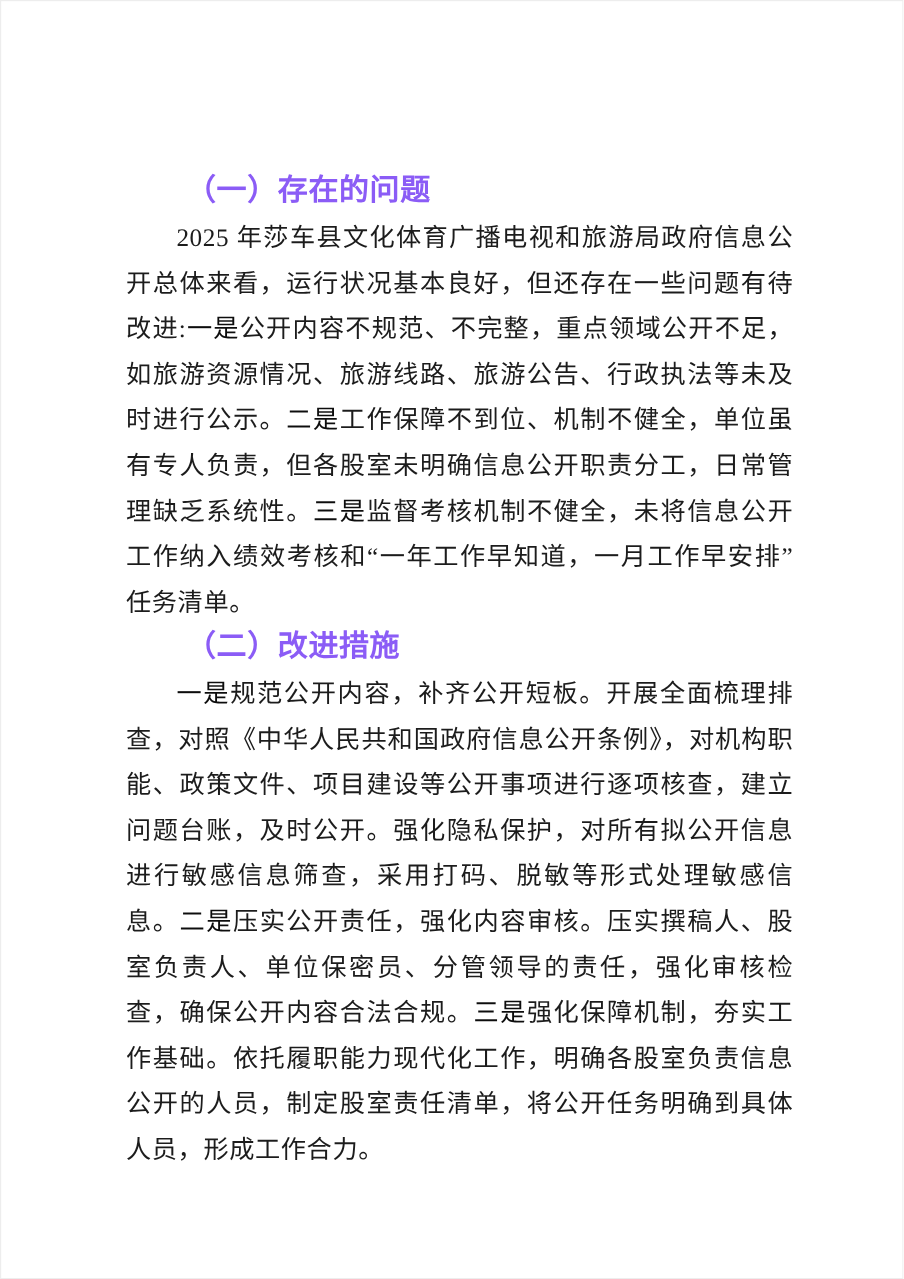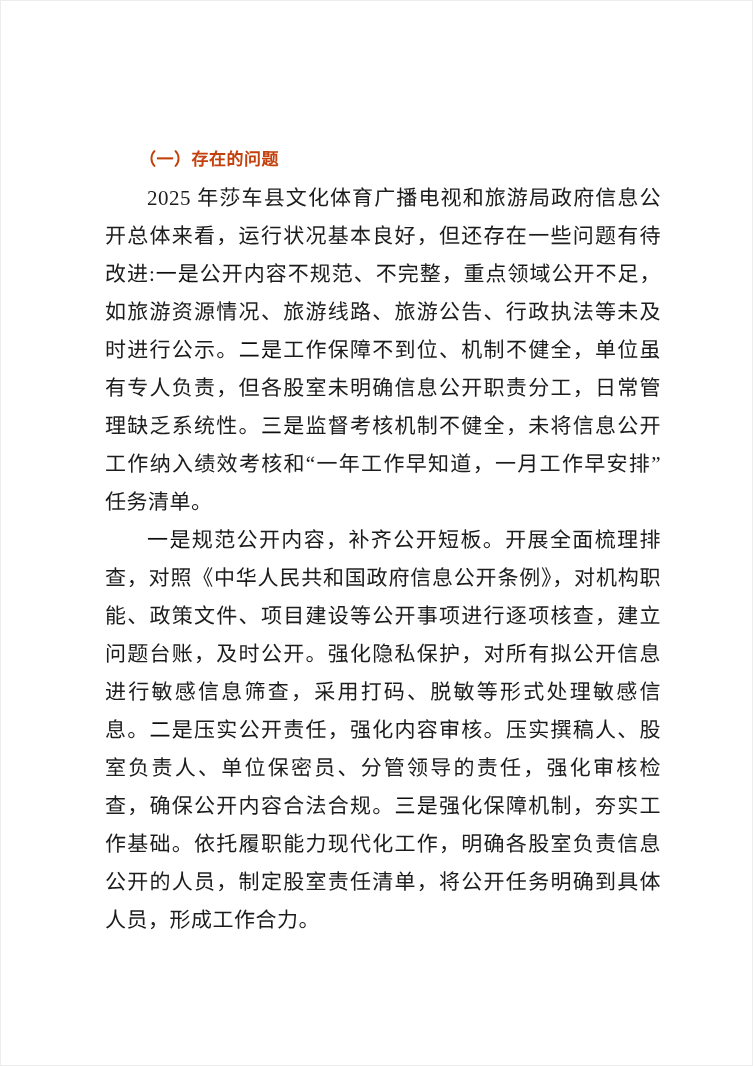--- a/index.html
+++ b/index.html
@@ -20,26 +20,26 @@
     font-family: "Liberation Serif", "DejaVu Serif", serif;
     color: #1c1c1c;
   }
   .doc-body {
     position: absolute;
     top: 140px;
     left: 104px;
     width: 556px;
   }
   .sec-heading {
-    font-size: 17px;
+    font-size: 25px;
     line-height: 38px;
     font-weight: 700;
     text-indent: 2em;
     letter-spacing: 0.5px;
-    color: #c2410c;
+    color: #8b5cf6;
   }
   p.para {
     margin: 0;
     font-size: 21px;
     line-height: 38px;
     text-align: justify;
     text-justify: inter-character;
     text-indent: 2em;
     letter-spacing: 0.5px;
     word-break: break-all;
@@ -48,15 +48,16 @@
   .run { font-weight: 400; }
   .run.bold { font-weight: 400; color: #0d0d0d; }
 </style>
 </head>
 <body>
 
 <div class="page">
   <div class="doc-body">
       <div class="sec-heading">（一）存在的问题</div>
       <p class="para"><span class="run">2025 年莎车县文化体育广播电视和旅游局政府信息公开总体来看，运行状况基本良好，但还存在一些问题有待改进:</span><span class="run bold">一是</span><span class="run">公开内容不规范、不完整，重点领域公开不足，如旅游资源情况、旅游线路、旅游公告、行政执法等未及时进行公示。</span><span class="run bold">二是</span><span class="run">工作保障不到位、机制不健全，单位虽有专人负责，但各股室未明确信息公开职责分工，日常管理缺乏系统性。</span><span class="run bold">三是</span><span class="run">监督考核机制不健全，未将信息公开工作纳入绩效考核和“一年工作早知道，一月工作早安排”任务清单。</span></p>
+      <div class="sec-heading">（二）改进措施</div>
       <p class="para"><span class="run bold">一是</span><span class="run">规范公开内容，补齐公开短板。开展全面梳理排查，对照《中华人民共和国政府信息公开条例》，对机构职能、政策文件、项目建设等公开事项进行逐项核查，建立问题台账，及时公开。强化隐私保护，对所有拟公开信息进行敏感信息筛查，采用打码、脱敏等形式处理敏感信息。</span><span class="run bold">二是</span><span class="run">压实公开责任，强化内容审核。压实撰稿人、股室负责人、单位保密员、分管领导的责任，强化审核检查，确保公开内容合法合规。</span><span class="run bold">三是</span><span class="run">强化保障机制，夯实工作基础。依托履职能力现代化工作，明确各股室负责信息公开的人员，制定股室责任清单，将公开任务明确到具体人员，形成工作合力。</span></p>
     </div>
 </div>
 
 </body></html>

